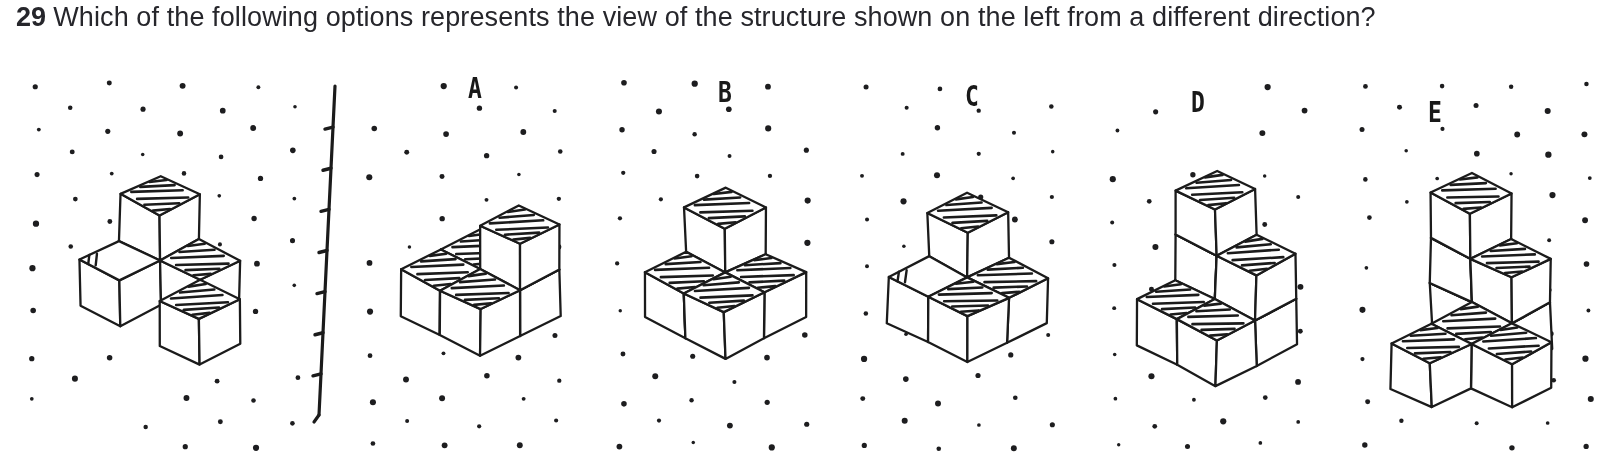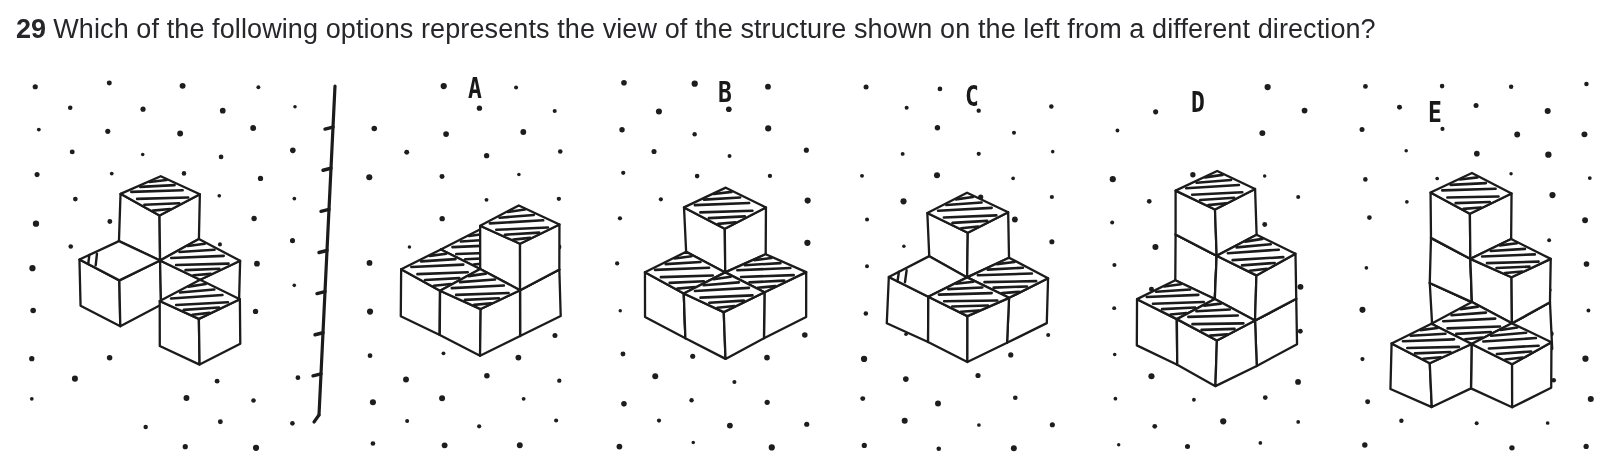--- a/index.html
+++ b/index.html
@@ -1,18 +1,18 @@
 <!DOCTYPE html>
 <html><head>
 <meta charset="utf-8">
 <style>
   html,body{margin:0;padding:0;background:#ffffff;}
   .stage{position:relative;width:1606px;height:466px;background:#ffffff;overflow:hidden;
          font-family:"Liberation Sans",sans-serif;}
-  .question{position:absolute;left:16px;top:12px;font-size:27px;line-height:34px;color:#26262b;
+  .question{position:absolute;left:16px;top:0;font-size:27px;line-height:34px;color:#26262b;
             letter-spacing:.1px;white-space:nowrap;}
   .question .qnum{font-weight:700;margin-right:7px;}
   .panel{position:absolute;top:60px;height:400px;}
   .panel svg{display:block;}
   .olabel{position:absolute;font-family:"DejaVu Sans Mono",monospace;font-weight:700;
           font-size:25px;color:#191919;transform:scale(.92,1.12);transform-origin:left top;}
   .divider-svg{position:absolute;left:300px;top:60px;}
 </style>
 </head>
 <body>

